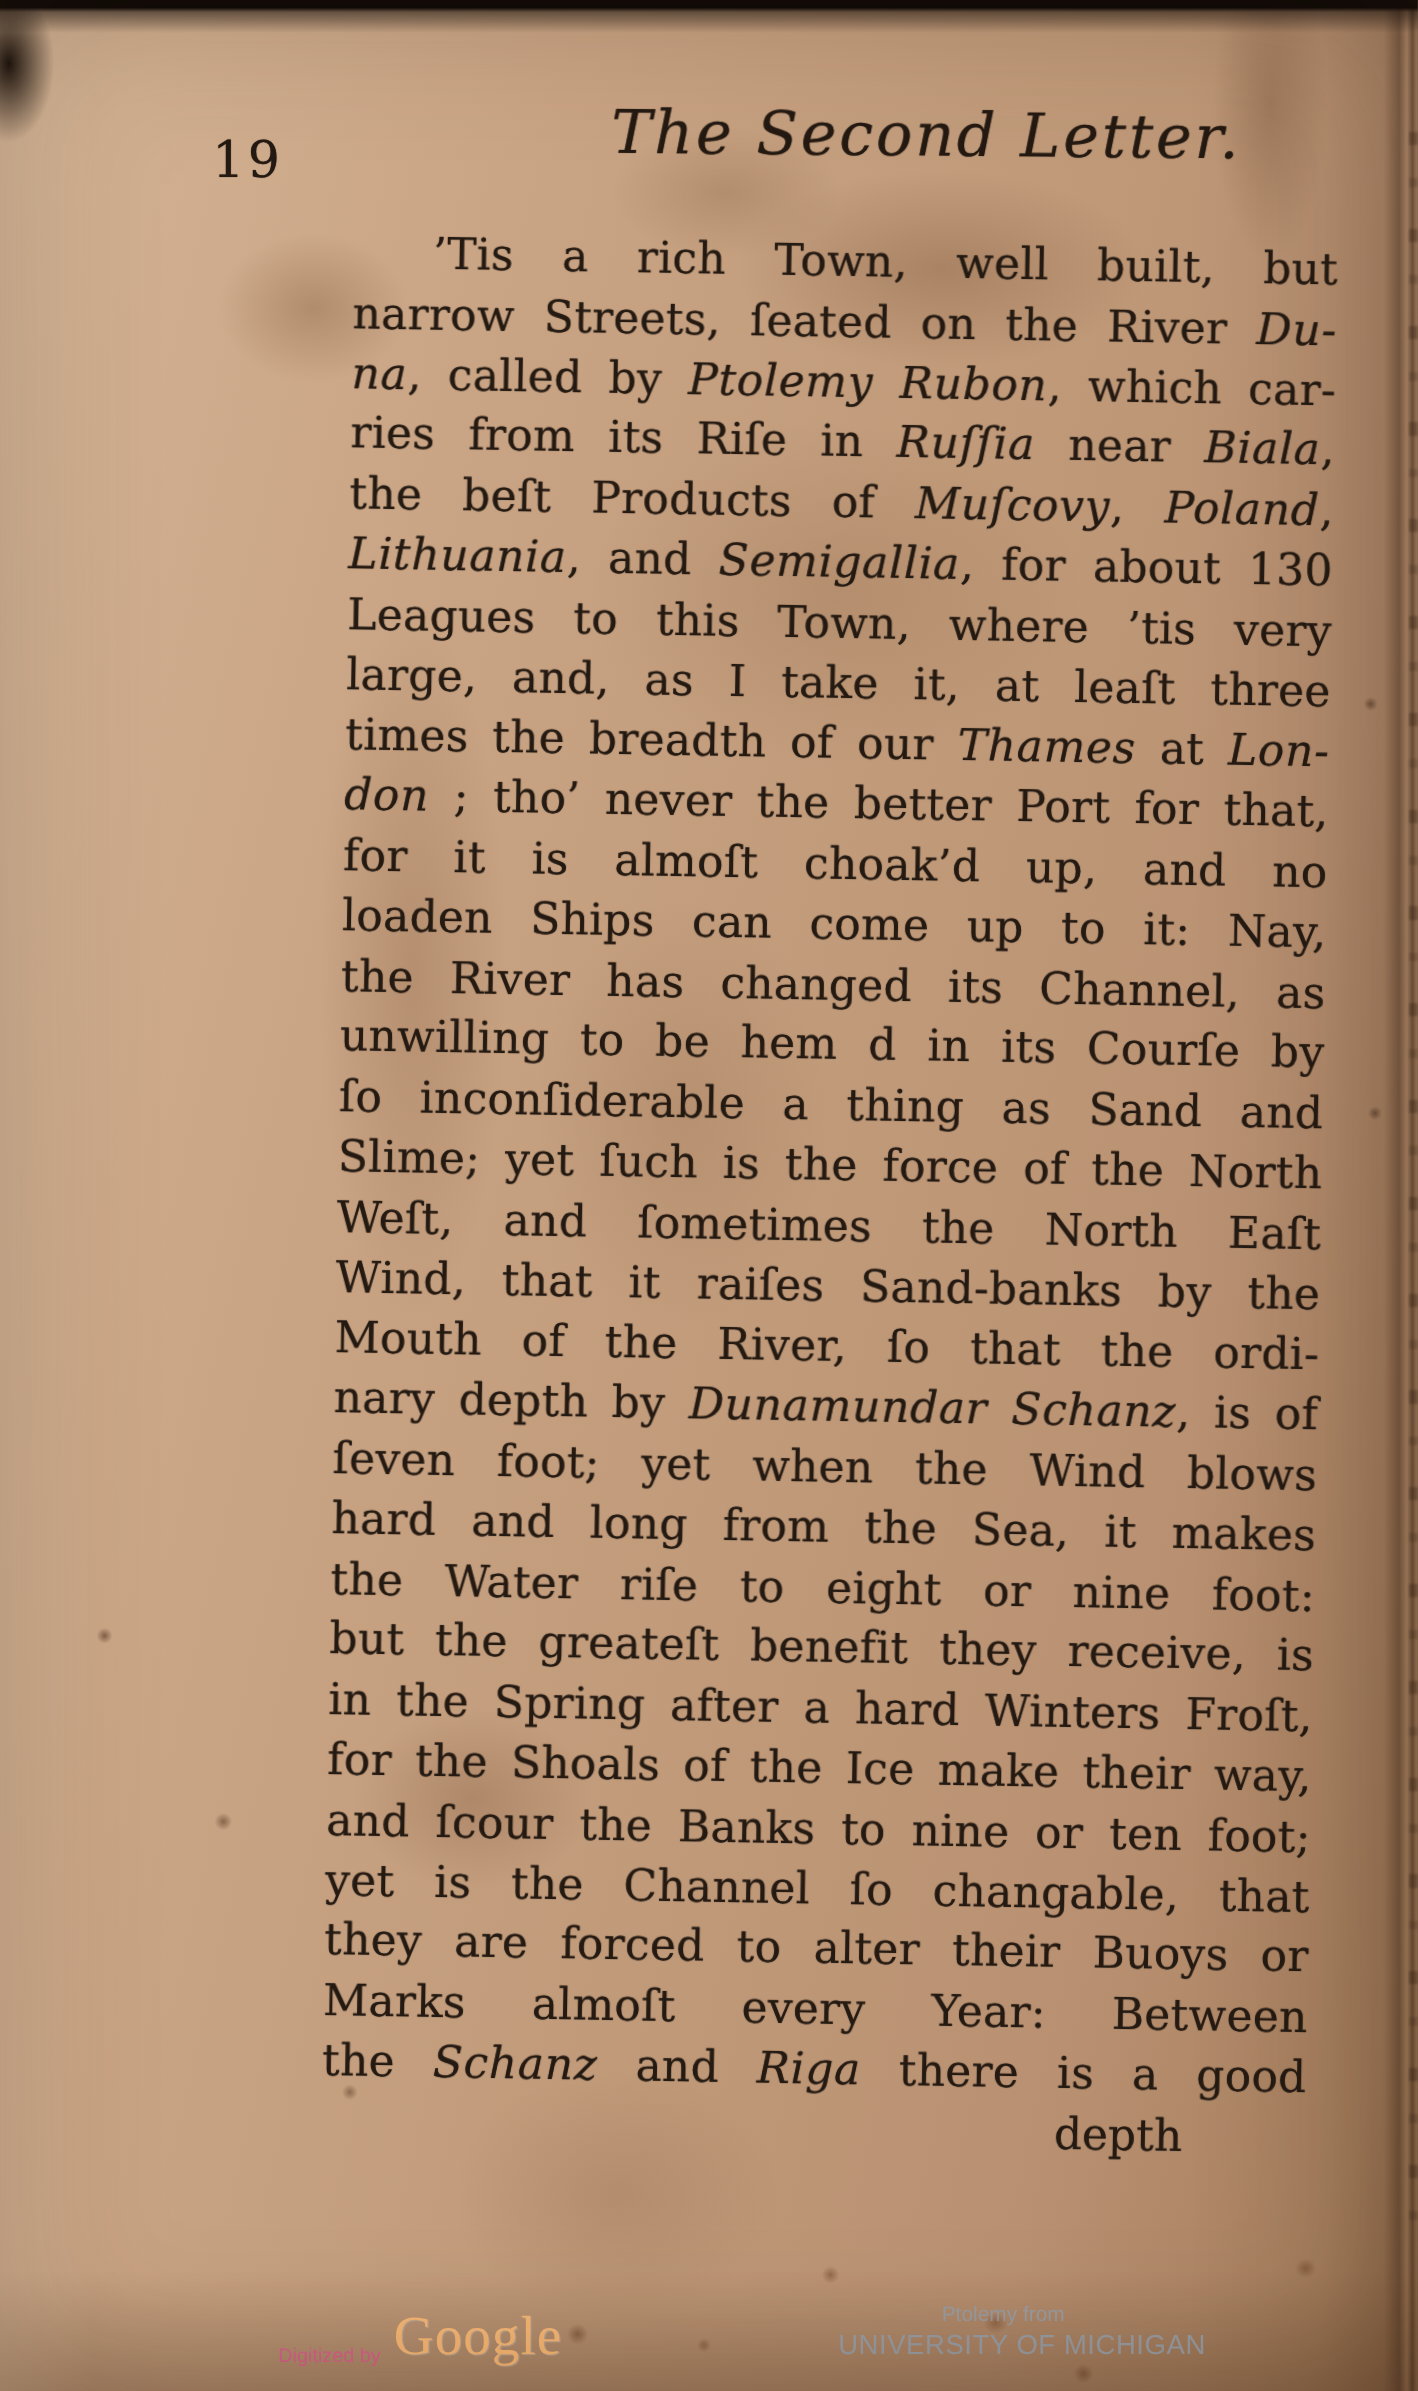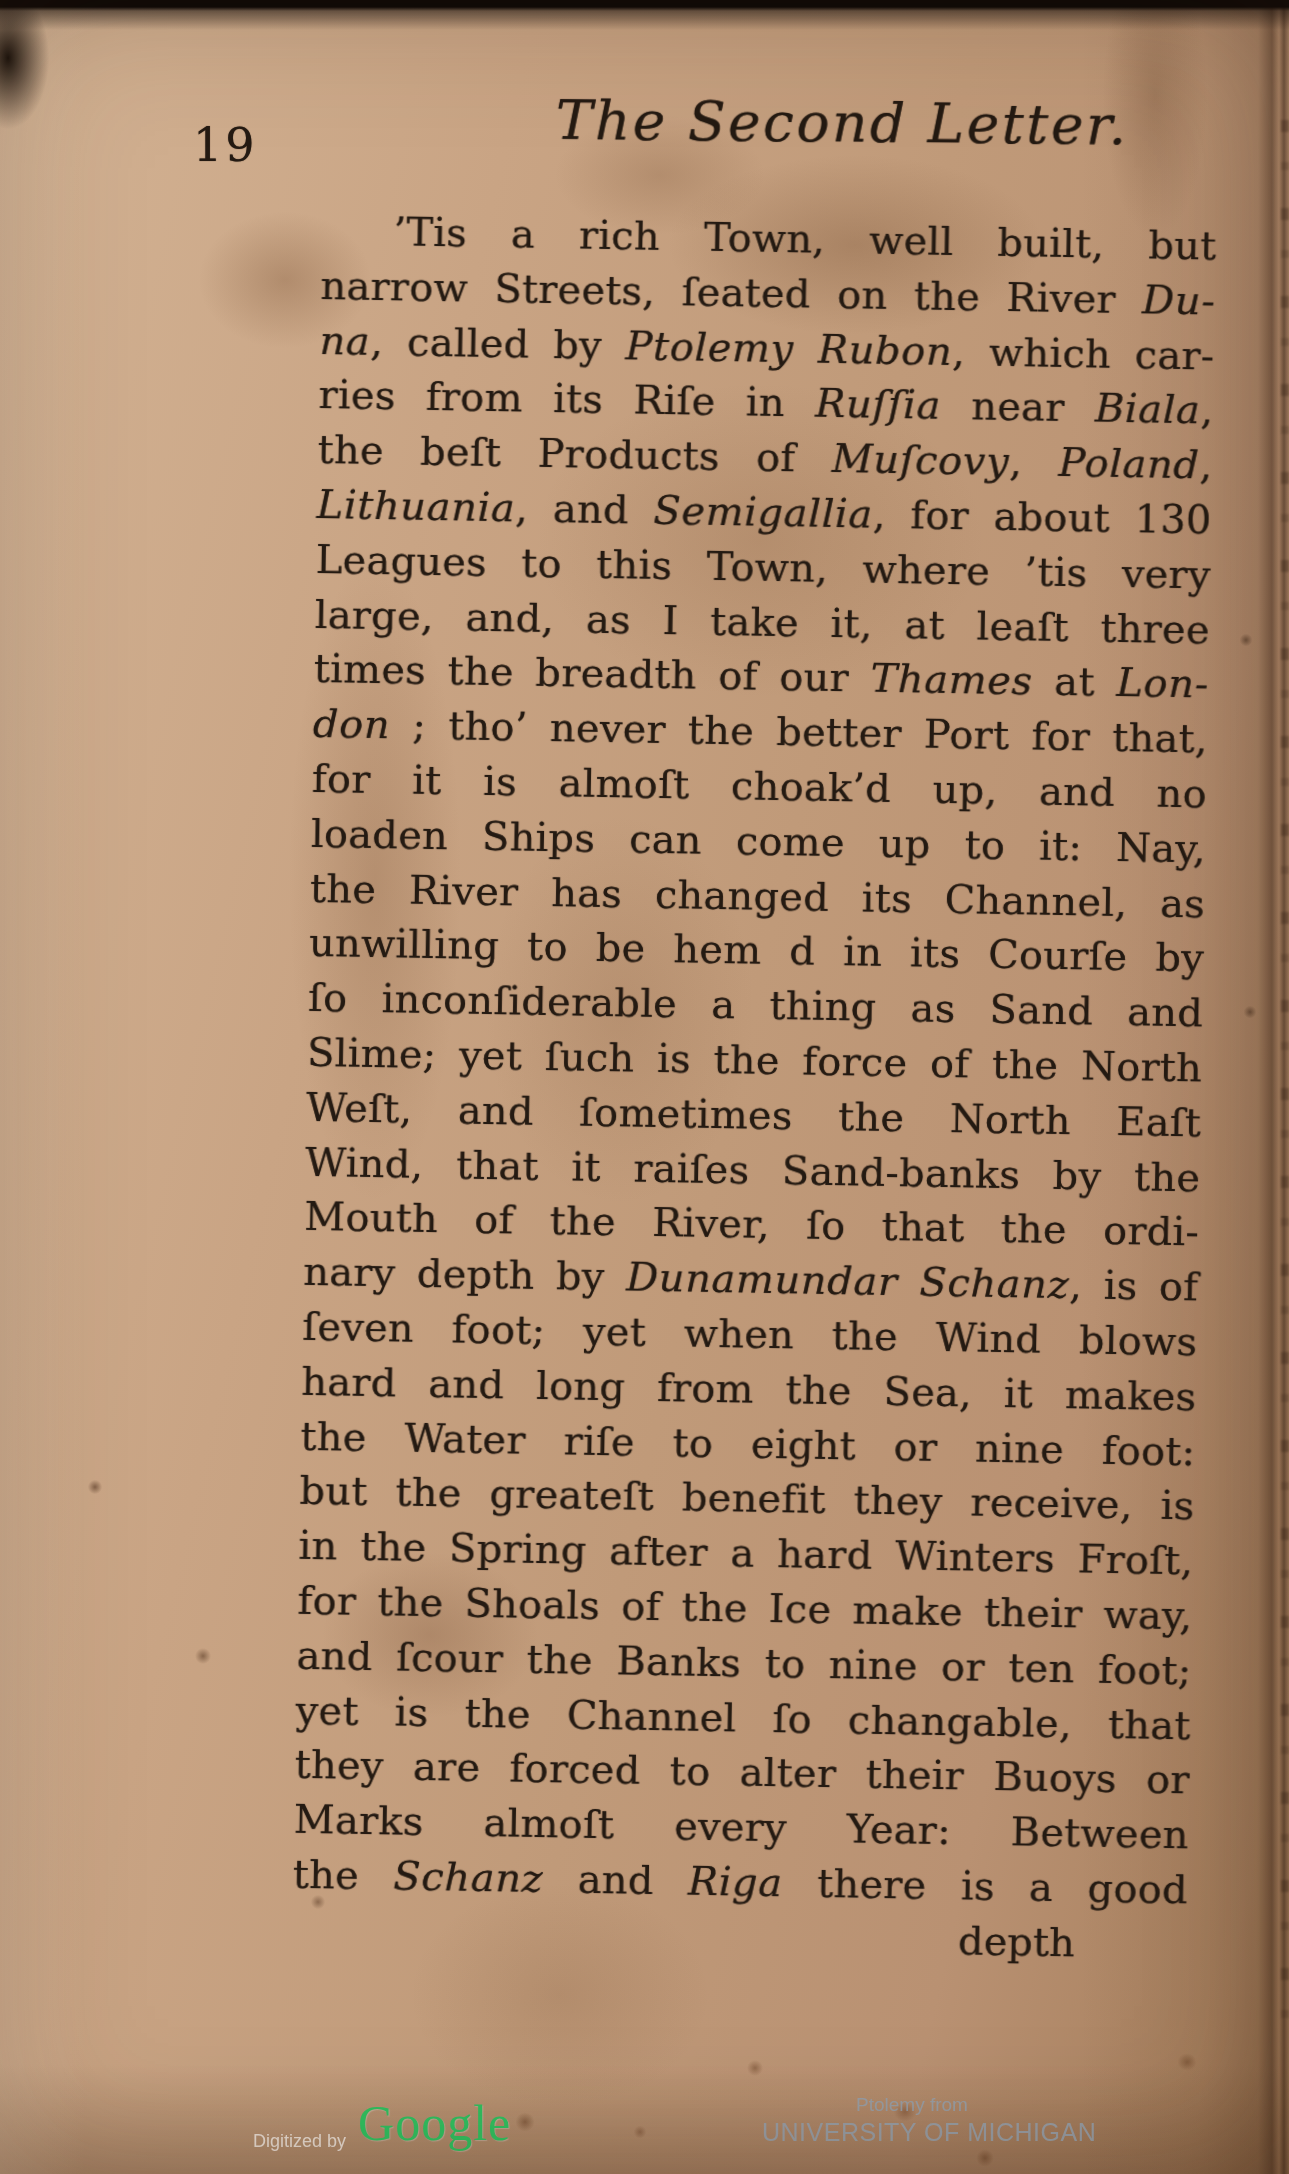--- a/index.html
+++ b/index.html
@@ -95,25 +95,25 @@
     height:54.8px; line-height:54.8px; font-size:40px;
     text-align:right; padding-right:112px;
   }
   
   #wm-left {
     position:absolute; left:253px; top:2094px;
     display:flex; align-items:center; gap:12px; opacity:.9;
   }
   #wm-left .small {
     font-family:"Liberation Sans", sans-serif; font-size:18px;
-    color:#ffffff; opacity:.75;margin-top:36px;
+    color:#ec4899; opacity:.75;margin-top:36px;
   }
   #wm-left .logo {
     font-family:"Liberation Serif", serif; font-size:50px;
-    color:#22c55e; letter-spacing:1px;
+    color:#fdba74; letter-spacing:1px;
     text-shadow:1px 1px 1px rgba(220,225,230,.35);
   }
   #wm-right {
     position:absolute; left:762px; top:2094px; width:300px;
     text-align:center; font-family:"Liberation Sans", sans-serif;
     color:#93a0ad; opacity:.85;
   }
   #wm-right .orig { font-size:19px; margin-bottom:2px; }
   #wm-right .univ { font-size:25px; letter-spacing:.5px; white-space:nowrap; }
 </style>

